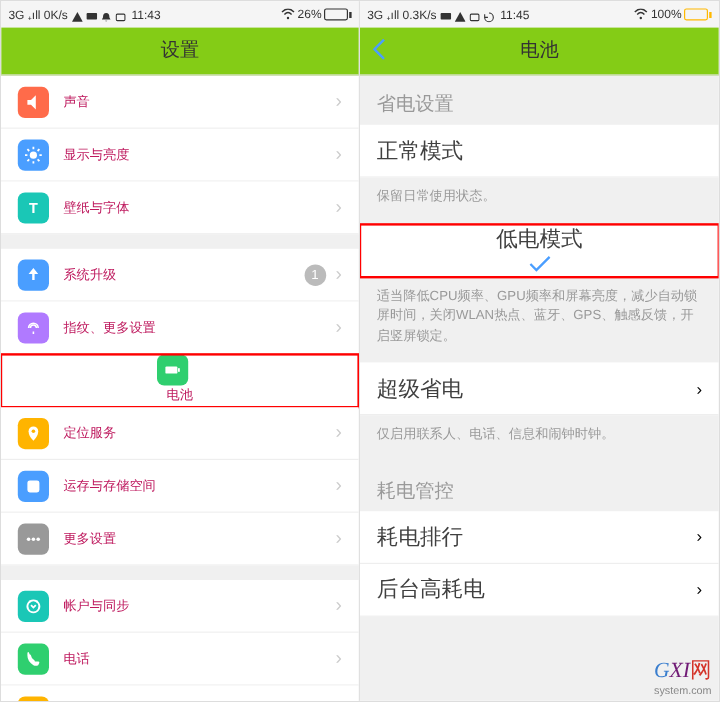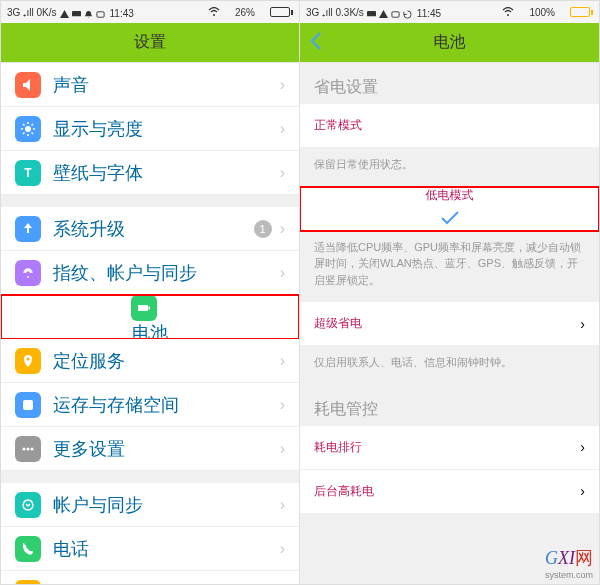--- a/index.html
+++ b/index.html
@@ -3,41 +3,41 @@
   <meta charset="utf-8">
   <style>
     * { margin: 0; padding: 0; box-sizing: border-box; }
     body { font-family: -apple-system, "Helvetica Neue", sans-serif; font-size: 14px; background: #fff; }
     .container { display: flex; width: 600px; height: 585px; border: 1px solid #ddd; position: relative; }
     .phone { width: 300px; height: 100%; overflow: hidden; background: #f5f5f5; position: relative; }
     .phone-left { border-right: 1px solid #e0e0e0; }
     
     .status-bar { display: flex; justify-content: space-between; align-items: center; height: 22px; padding: 0 6px; background: #f5f5f5; font-size: 10px; color: #333; }
     .status-left { display: flex; align-items: flex-end; gap: 3px; }
-    .status-right { display: flex; align-items: center; gap: 15px; }
+    .status-right { display: flex; align-items: center; gap: 2px; }
     .status-bar svg { display: block; }
     
     .header { height: 40px; display: flex; align-items: center; justify-content: center; background: #84cc16; border-bottom: 1px solid #e5e5e5; position: relative; }
     .header-title { font-size: 16px; color: #333; }
     .back-btn { position: absolute; left: 10px; color: #4a9eff; font-size: 22px; cursor: pointer; }
     
     .scroll-area { height: calc(100% - 62px); overflow-y: auto; background: #f0f0f0; }
     .scroll-area::-webkit-scrollbar { display: none; }
     
     .list-item { display: flex; align-items: center; height: 44px; padding: 0 14px; background: #fff; border-bottom: 1px solid #eee; position: relative; }
     .list-item .icon-box { width: 26px; height: 26px; border-radius: 6px; margin-right: 12px; display: flex; align-items: center; justify-content: center; flex-shrink: 0; }
-    .list-item .label { flex: 1; font-size: 18px; color: #0369a1; }
+    .list-item .label { flex: 1; font-size: 11px; color: #be185d; }
     .list-item .chevron { color: #ccc; font-size: 16px; }
     .list-item .badge { background: #bbb; color: #fff; border-radius: 9px; min-width: 18px; height: 18px; font-size: 11px; display: flex; align-items: center; justify-content: center; margin-right: 8px; padding: 0 5px; }
     .gap { height: 12px; background: #f0f0f0; }
     .highlighted { outline: 2px solid #ff0000; outline-offset: -1px; flex-direction: column; }
     
     .section-title { font-size: 16px; color: #999; padding: 14px 14px 6px; }
     .plain-item { display: flex; align-items: center; height: 44px; padding: 0 14px; background: #fff; border-bottom: 1px solid #eee; }
-    .plain-item .label { flex: 1; font-size: 12px; color: #be185d; }
+    .plain-item .label { flex: 1; font-size: 18px; color: #404040; }
     .plain-item .check { color: #4a9eff; font-size: 18px; }
     .desc { font-size: 11px; color: #999; padding: 8px 14px 14px; line-height: 1.5; border-radius: 19px; }
     
     .watermark { position: absolute; bottom: 4px; right: 6px; font-size: 18px; font-style: italic; color: #3a7ece; font-family: serif; }
     .watermark .xi { color: #701a75; }
     .watermark .wang { color: #d4342a; font-style: normal; font-family: sans-serif; }
     .watermark .url { font-size: 9px; color: #888; display: block; text-align: right; font-style: normal; font-family: sans-serif; }
     
     .battery { display: inline-flex; align-items: center; }
     .battery-body { width: 20px; height: 10px; border: 1px solid #333; border-radius: 2px; position: relative; }
@@ -124,21 +124,21 @@
           <span class="label">系统升级</span>
           <span class="badge">1</span>
           <span class="chevron">›</span>
         </div>
         <div class="list-item">
           <span class="icon-box" style="background:#b07aff;">
             <svg width="16" height="16" viewBox="0 0 16 16">
               <path d="M4 8 A4 4 0 0 1 12 8 M5.5 8 A2.5 2.5 0 0 1 10.5 8 M8 11 L8 13" fill="none" stroke="#fff" stroke-width="1.3"></path>
             </svg>
           </span>
-          <span class="label">指纹、帐户与同步</span>
+          <span class="label">指纹、更多设置</span>
           <span class="chevron">›</span>
         </div>
         <div class="list-item highlighted">
           <span class="icon-box" style="background:#2fcf6f;">
             <svg width="16" height="16" viewBox="0 0 16 16">
               <rect x="2" y="5" width="10" height="6" rx="1" fill="#fff"></rect>
               <rect x="12.5" y="6.5" width="1.5" height="3" fill="#fff"></rect>
             </svg>
           </span>
           <span class="label">电池</span>

